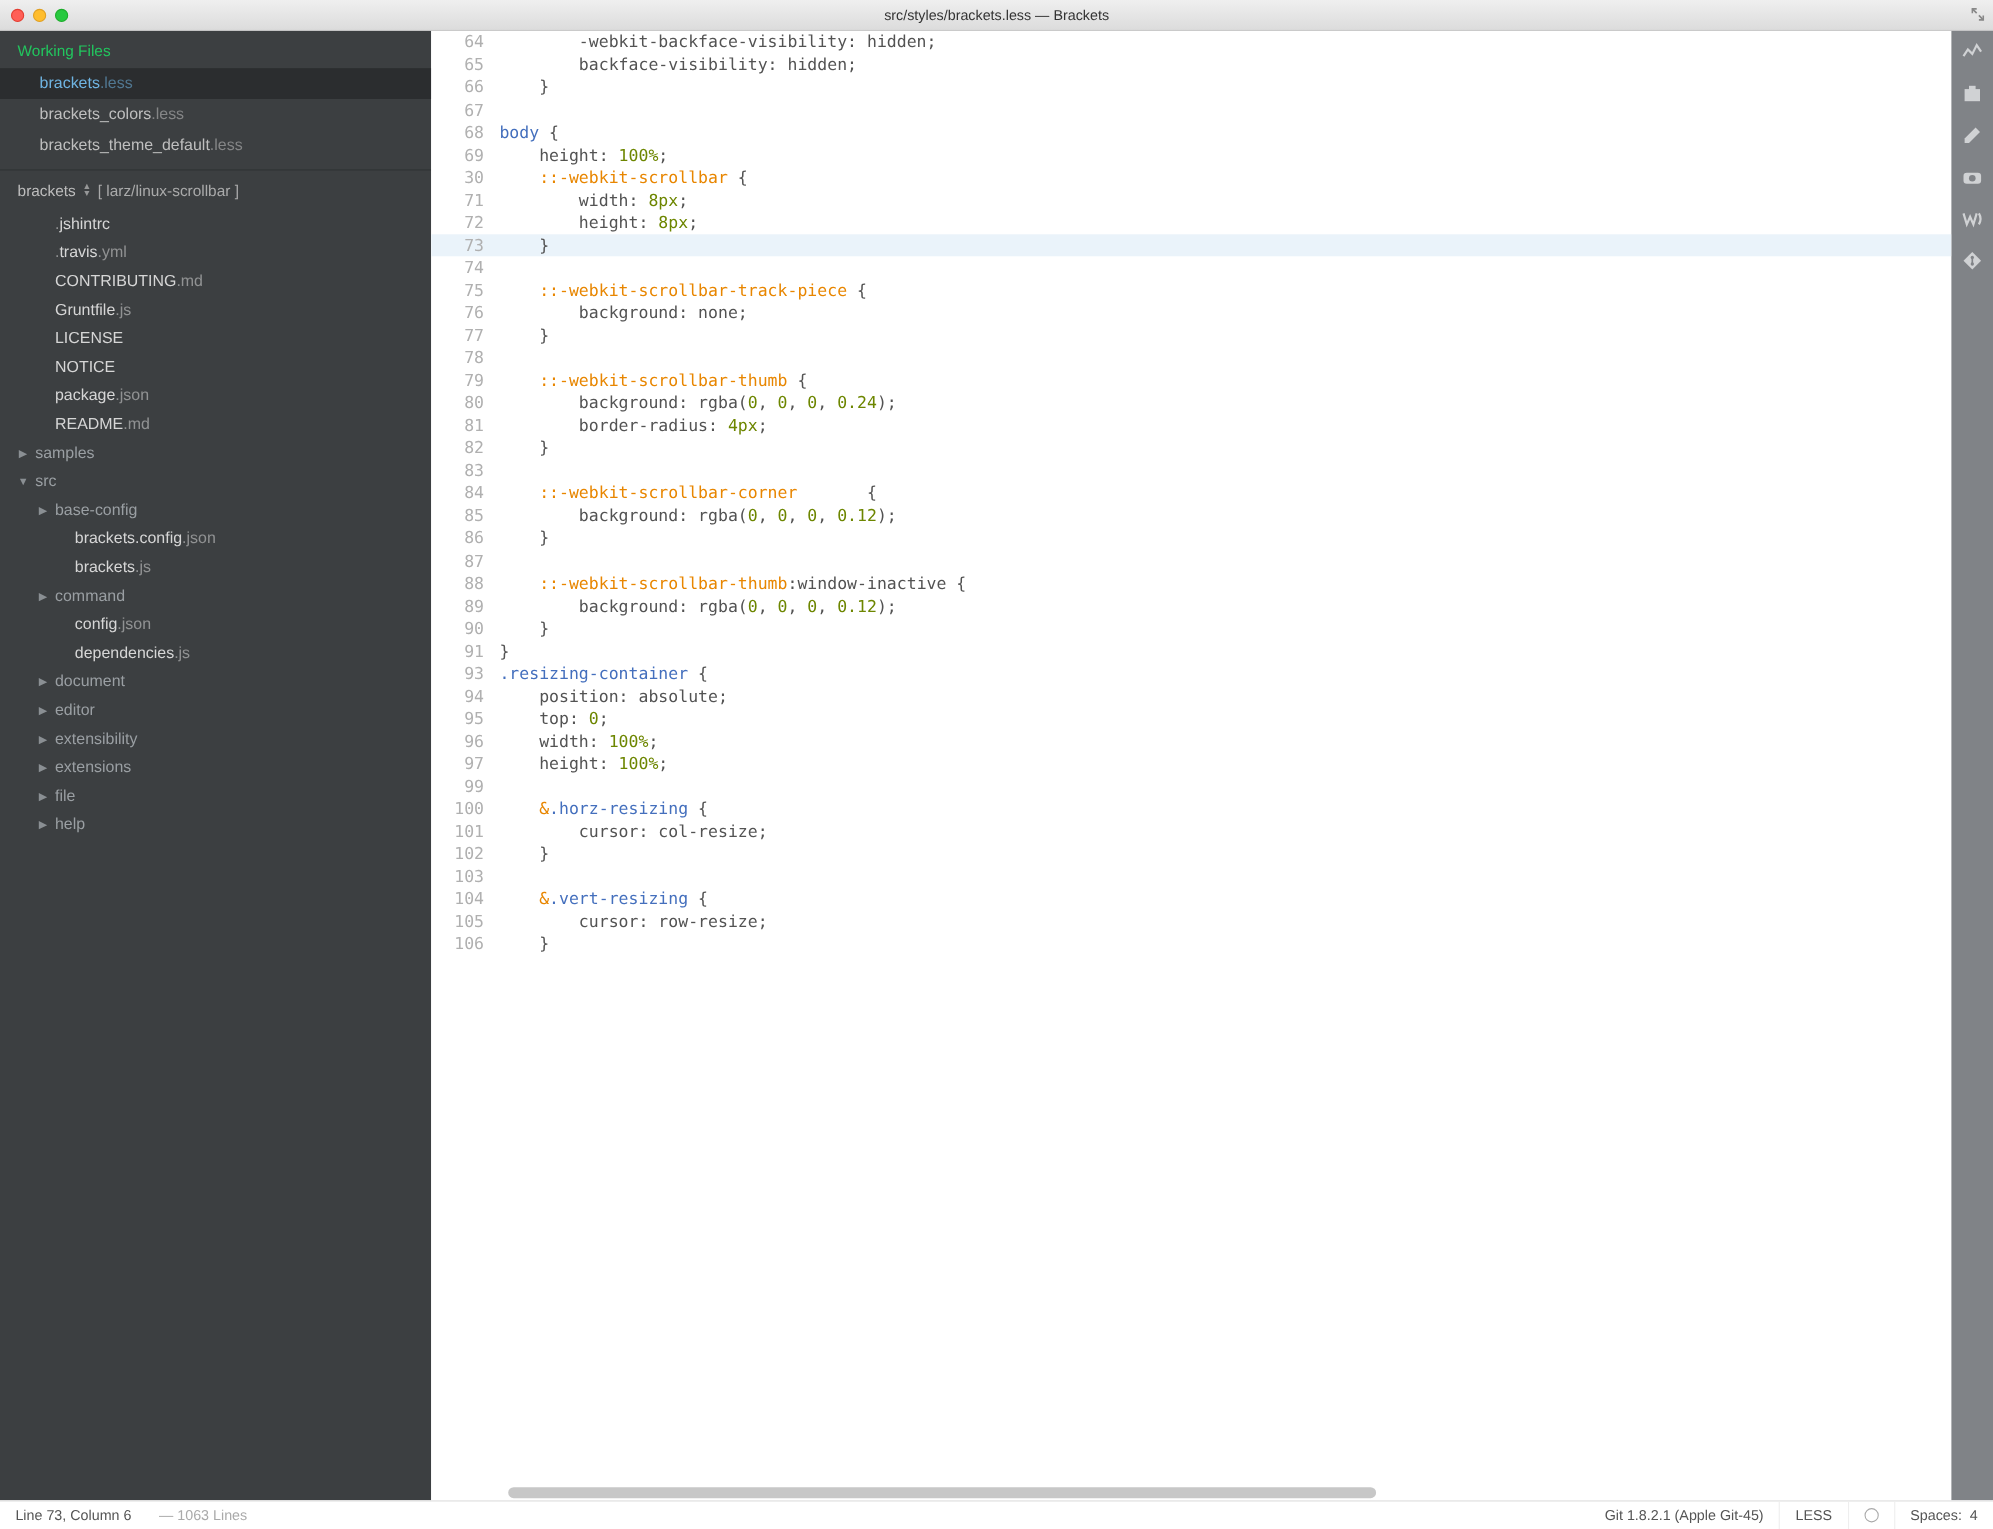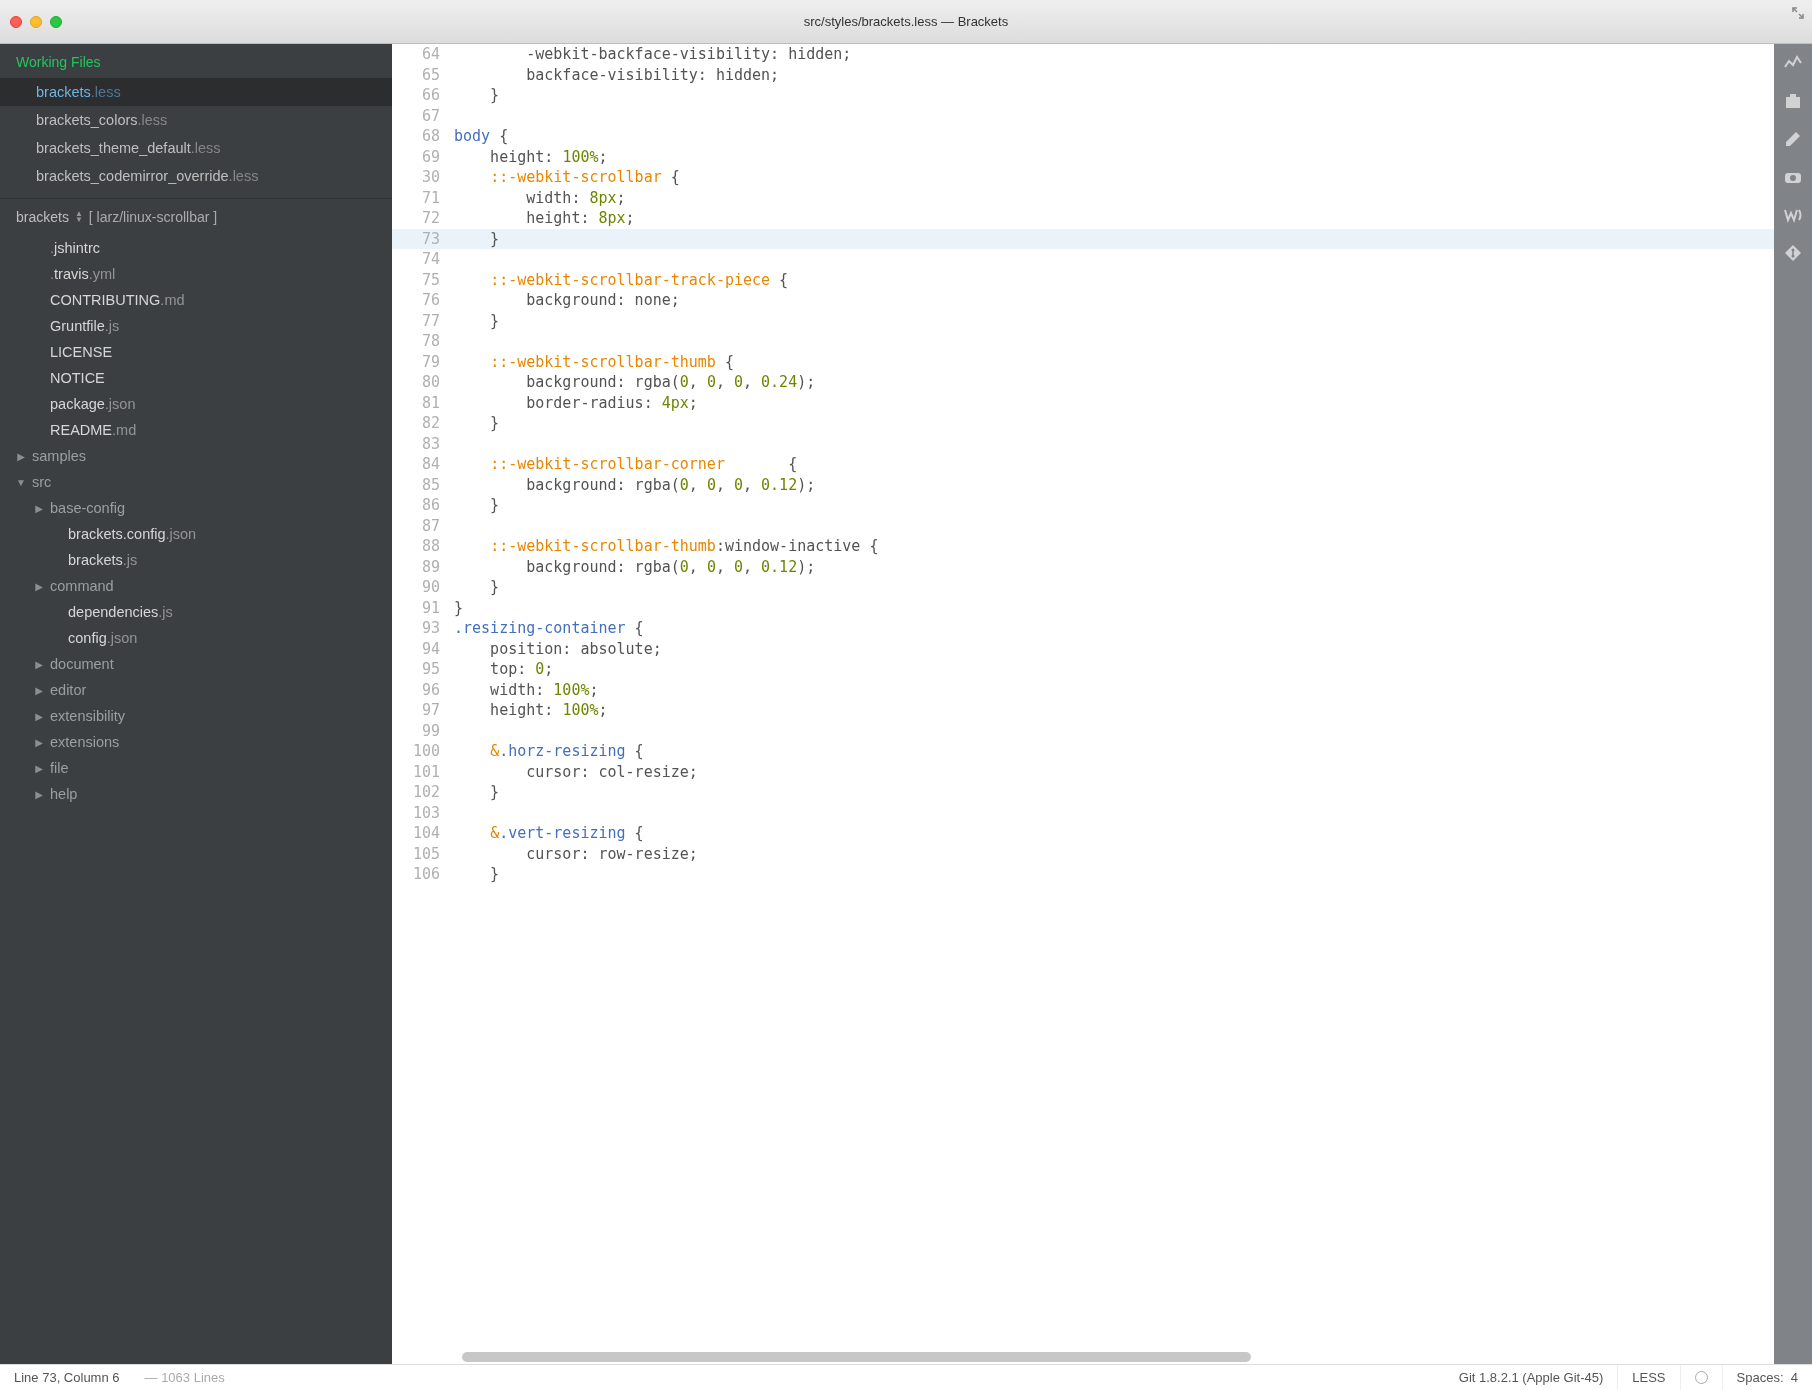--- a/index.html
+++ b/index.html
@@ -1,19 +1,19 @@
 <!DOCTYPE html>
 <html><head>
 <meta charset="utf-8">
 <style>
 * { margin: 0; padding: 0; box-sizing: border-box; }
 body { font-family: -apple-system, "Helvetica Neue", Arial, sans-serif; font-size: 14px; background: #fff; overflow: hidden; }
 .app { display: flex; flex-direction: column; height: 100vh; width: 100vw; }
 
-.titlebar { height: 44px; background: linear-gradient(#efefef, #dcdcdc); border-bottom: 1px solid #bdbdbd; display: flex; align-items: center; position: relative; }
+.titlebar { height: 28px; background: linear-gradient(#efefef, #dcdcdc); border-bottom: 1px solid #bdbdbd; display: flex; align-items: center; position: relative; }
 .traffic { display: flex; gap: 8px; padding-left: 10px; }
 .tl { width: 12px; height: 12px; border-radius: 50%; }
 .tl.red { background: #ff5f57; border: 1px solid #e33e32; }
 .tl.yellow { background: #ffbd2e; border: 1px solid #e0a023; }
 .tl.green { background: #28c940; border: 1px solid #1dad2b; }
 .titlebar .title { position: absolute; left: 0; right: 0; text-align: center; font-size: 13px; color: #333; pointer-events: none; }
 .fs-icon { position: absolute; right: 8px; top: 7px; color: #888; }
 
 .body { flex: 1; display: flex; min-height: 0; }
 .sidebar { width: 392px; background: #3c3f41; color: #bfbfbf; display: flex; flex-direction: column; font-size: 14.5px; overflow: hidden; }
@@ -82,21 +82,20 @@
     </div>
   </div>
 
   <div class="body">
     <div class="sidebar">
       <div class="section-title">Working Files</div>
       <div class="wf-list" id="wf-list">
           <div class="wf-item active"><span>brackets</span><span class="dim">.less</span></div>
           <div class="wf-item"><span>brackets_colors</span><span class="dim">.less</span></div>
           <div class="wf-item"><span>brackets_theme_default</span><span class="dim">.less</span></div>
-          <div class="wf-item"><span>brackets_codemirror_override</span><span class="dim">.less</span></div>
         </div>
 
       <div class="proj-header">
         <span>brackets</span>
         <span class="updown">
             <span>▲</span>
             <span>▼</span>
           </span>
         <span class="branch">[ larz/linux-scrollbar ]</span>
       </div>
@@ -142,24 +141,24 @@
             <span class="label">brackets.config<span class="dim">.json</span></span>
           </div>
           <div class="tree-item" style="padding-left: 68px;">
             <span class="label">brackets<span class="dim">.js</span></span>
           </div>
           <div class="tree-item folder" style="padding-left: 34px;">
             <span class="disc">▶</span>
             <span class="label">command</span>
           </div>
           <div class="tree-item" style="padding-left: 68px;">
+            <span class="label">config<span class="dim">.json</span></span>
+          </div>
+          <div class="tree-item" style="padding-left: 68px;">
             <span class="label">dependencies<span class="dim">.js</span></span>
-          </div>
-          <div class="tree-item" style="padding-left: 68px;">
-            <span class="label">config<span class="dim">.json</span></span>
           </div>
           <div class="tree-item folder" style="padding-left: 34px;">
             <span class="disc">▶</span>
             <span class="label">document</span>
           </div>
           <div class="tree-item folder" style="padding-left: 34px;">
             <span class="disc">▶</span>
             <span class="label">editor</span>
           </div>
           <div class="tree-item folder" style="padding-left: 34px;">

